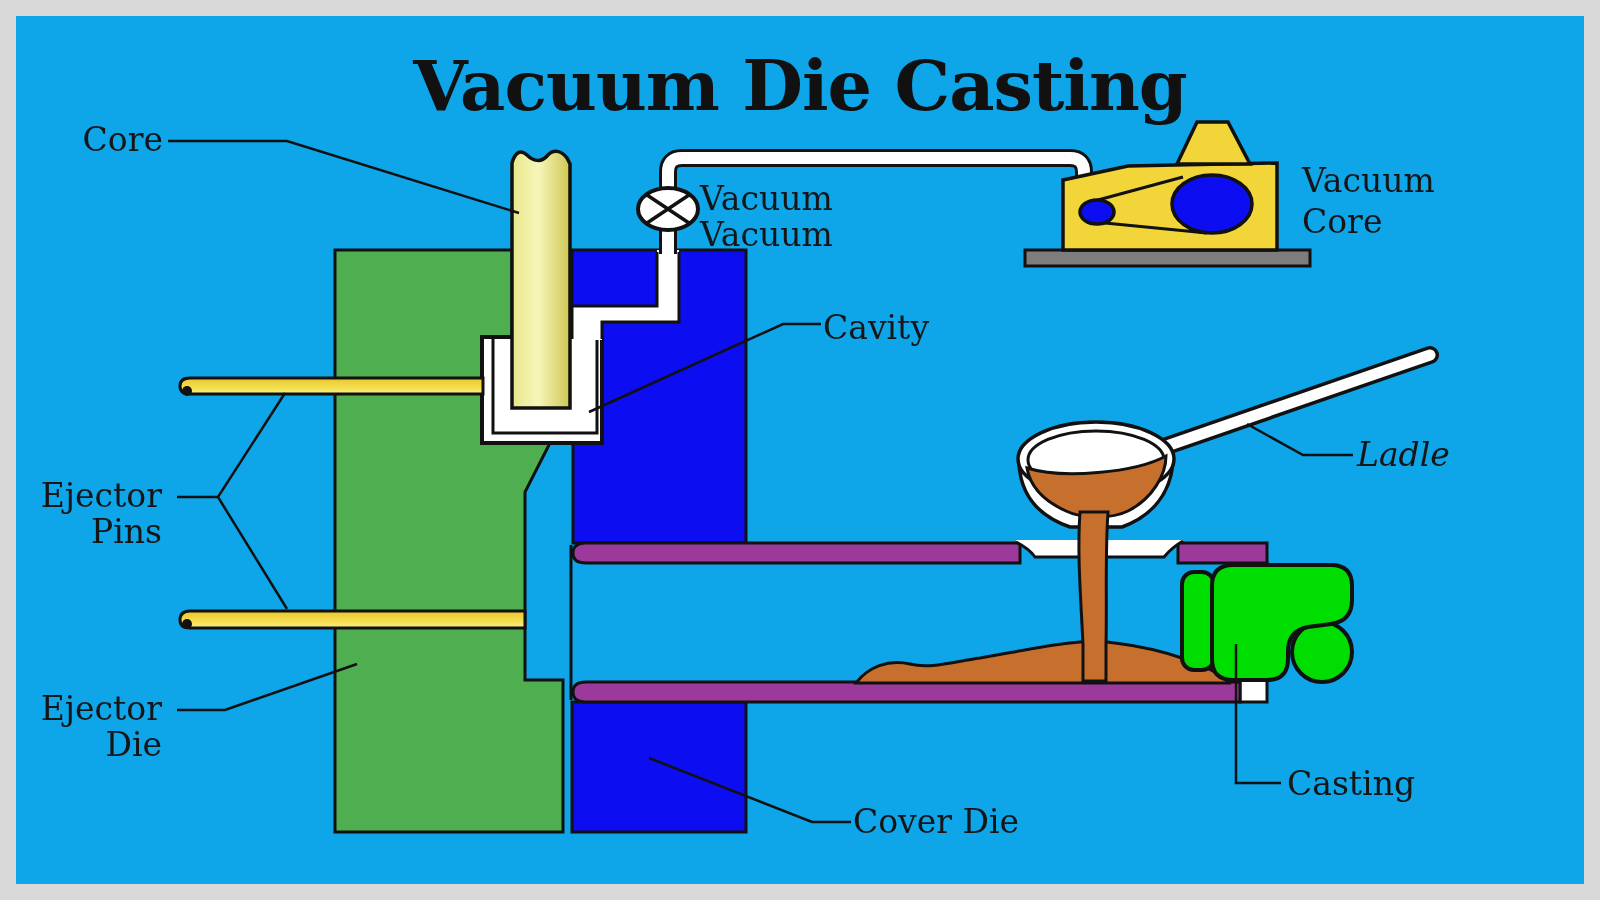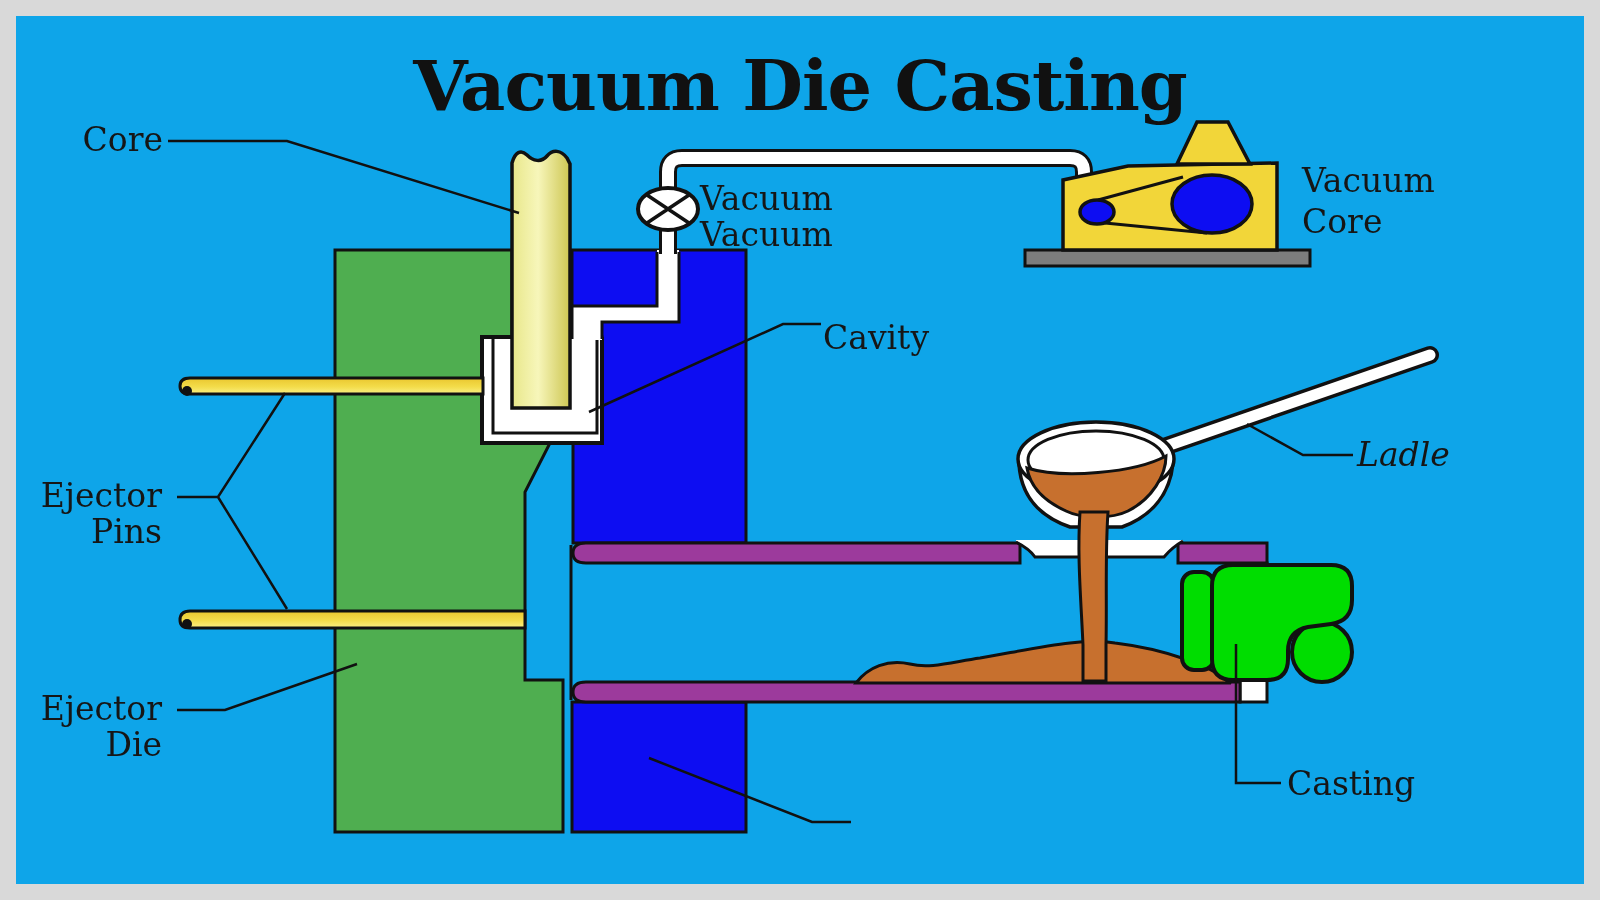--- a/index.html
+++ b/index.html
@@ -108,32 +108,33 @@
   <div class="lbl" style="left:700px;top:181px;">
     <div>Vacuum</div>
     <div>Vacuum</div>
   </div>
 
   <div class="lbl pump-lbl" style="left:1302px;top:160px;">
     <div>Vacuum</div>
     <div>Core</div>
   </div>
 
-  <div class="lbl" style="left:823px;top:320px;">Cavity</div>
+  <div class="lbl" style="left:823px;top:310px;">Cavity</div>
 
   <div class="lbl r" style="right:1438px;top:478px;">
     <div>Ejector</div>
     <div>Pins</div>
   </div>
 
   <div class="lbl r" style="right:1438px;top:691px;">
     <div>Ejector</div>
     <div>Die</div>
   </div>
 
+  <div class="lbl" style="left:853px;top:804px;">Cover Die</div>
 
   <div class="lbl" style="left:1357px;top:437px;font-style:italic;">Ladle</div>
 
   <div class="lbl" style="left:1287px;top:766px;">Casting</div>
 
 
   <div class="frame"></div>
 </div>
 
 </body></html>

